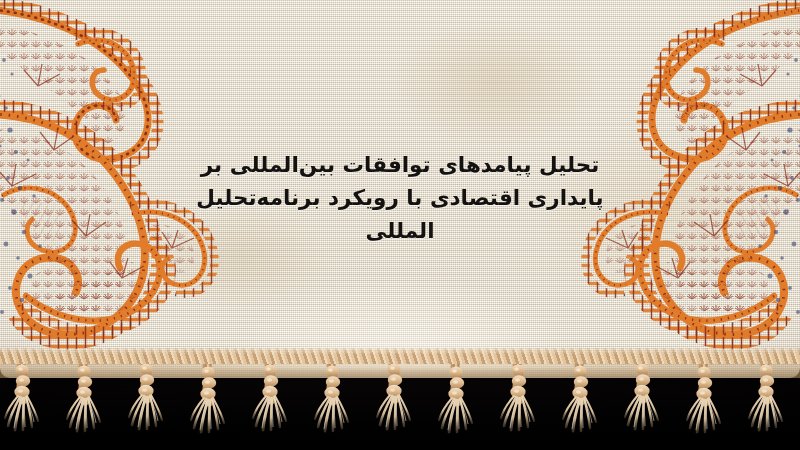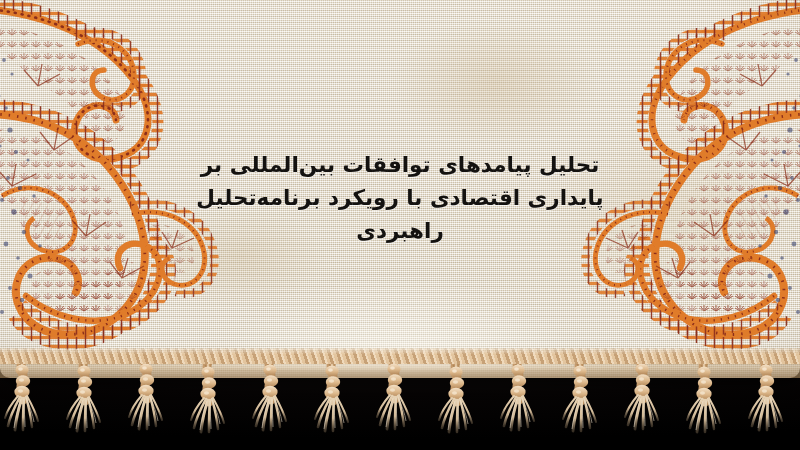--- a/index.html
+++ b/index.html
@@ -361,21 +361,21 @@
         </g>
       </svg>
     </div>
 
     <div class="vignette"></div>
   </div>
 
   <div class="title-block">
     <span class="title-line l1">تحلیل پیامدهای توافقات بین‌المللی بر</span>
     <span class="title-line l2">پایداری اقتصادی با رویکرد برنامه‌تحلیل</span>
-    <span class="title-line l3">راهبردی</span>
+    <span class="title-line l3">المللی</span>
   </div>
 
   <div class="cord"></div>
 
   <div class="fringe">
     <svg viewBox="0 0 800 96" preserveAspectRatio="none" xmlns="http://www.w3.org/2000/svg" aria-hidden="true">
       <defs>
         <linearGradient id="ropeG" x1="0" y1="0" x2="1" y2="0">
           <stop offset="0%" stop-color="#c49a6c"></stop>
           <stop offset="35%" stop-color="#f1dcc0"></stop>

